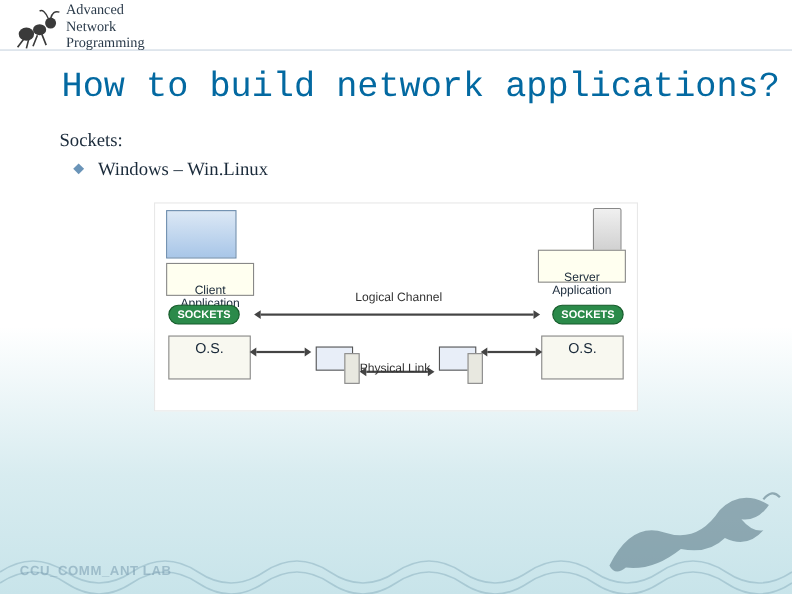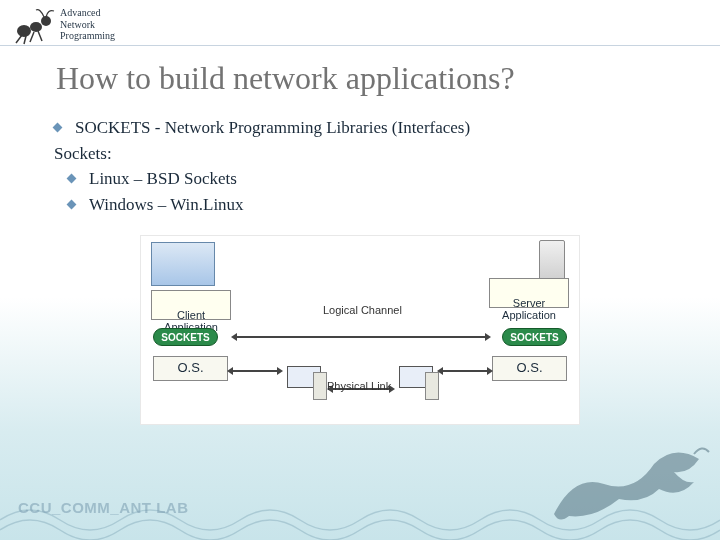--- a/index.html
+++ b/index.html
@@ -13,28 +13,28 @@
 
   
   .header {
     display: flex;
     align-items: center;
     padding: 4px 8px 0 8px;
     height: 46px;
     border-bottom: 1px solid #c8d4e0;
   }
   .ant-icon { width: 48px; height: 40px; margin-right: 4px; }
-  .header-text { font-family: Georgia, serif; font-size: 10px; line-height: 1.15; color: #2a3a4a; }
+  .header-text { font-family: Georgia, serif; font-size: 13px; line-height: 1.15; color: #2a3a4a; }
   .header-text .line { display: block; }
 
   
   .title {
-    font-family: Liberation Serif, serif;
+    font-family: Liberation Mono, monospace;
     font-size: 32px;
-    color: #737373;
+    color: #0369a1;
     padding: 14px 0 18px 56px;
     font-weight: 400;
   }
 
   
   .content {
     padding: 0 40px;
     font-family: Georgia, serif;
     font-size: 17px;
     color: #1a2a3a;
@@ -74,21 +74,21 @@
     width: 65px; height: 18px;
     background: #2b8a4a;
     color: #fff;
     border-radius: 10px;
     border: 1px solid #155a2a;
     line-height: 17px;
     font-weight: bold;
     font-size: 10px;
   }
   .os-box {
-    width: 75px; height: 25px;
+    width: 75px; height: 40px;
     background: #f8f8f0;
     border: 1px solid #888;
     line-height: 22px;
     font-size: 13px;
   }
   .browser-thumb {
     position: absolute; width: 64px; height: 44px;
     background: linear-gradient(#dce8f5,#a8c6e8);
     border: 1px solid #6688aa;
     top: 6px; left: 10px;
@@ -122,24 +122,24 @@
   }
   .arrow-h::before { left:-6px; top:-3px; border-right:6px solid #444; }
   .arrow-h::after  { right:-6px; top:-3px; border-left:6px solid #444; }
   .diag-label {
     position:absolute; font-family: Arial, sans-serif; font-size:11px; color:#333;
   }
 
   
   .footer-text {
     position: absolute;
-    left: 18px; bottom: 24px;
+    left: 18px; bottom: 14px;
     font-family: Arial Black, Arial, sans-serif;
     font-weight: 900;
-    font-size: 15px;
+    font-size: 12px;
     color: rgba(120,155,175,0.55);
     letter-spacing: 0.5px;
   }
   .dragon {
     position: absolute; right: 6px; bottom: 6px;
     width: 180px; height: 100px; opacity: 0.45;
   }
   .wave {
     position: absolute; left: 0; right: 0; bottom: 0; height: 60px;
     opacity: 0.25;
@@ -160,31 +160,23 @@
   <div class="header-text">
     <span class="line">Advanced</span>
     <span class="line">Network</span>
     <span class="line">Programming</span>
   </div>
 </div>
 
 <h1 class="title">How to build network applications?</h1>
 
 <div class="content">
-  <div class="bullet-row">
-    <span class="diamond"></span>
-    <span>SOCKETS - Network Programming Libraries (Interfaces)</span>
-  </div>
   <div class="plain-row">Sockets:</div>
   <div class="bullet-row sub-bullet">
     <span class="diamond"></span>
-    <span>Linux – BSD Sockets</span>
-  </div>
-  <div class="bullet-row sub-bullet">
-    <span class="diamond"></span>
     <span>Windows – Win.Linux</span>
   </div>
 </div>
 
 <div class="diagram">
   <div class="browser-thumb"></div>
   <div class="server-thumb"></div>
 
   <div class="diag-box app-box" style="top:54px; left:10px">
     <span style="white-space:pre-line">Client
@@ -195,21 +187,21 @@
 Application</span>
   </div>
 
   <div class="diag-box sock-box" style="top:92px; left:12px">SOCKETS</div>
   <div class="diag-box sock-box" style="top:92px; right:12px">SOCKETS</div>
 
   <div class="diag-box os-box" style="top:120px; left:12px">O.S.</div>
   <div class="diag-box os-box" style="top:120px; right:12px">O.S.</div>
 
   <div class="arrow-h" style="top:100px; left:96px; width:248px"></div>
-  <div class="diag-label" style="top:68px; left:182px">Logical Channel</div>
+  <div class="diag-label" style="top:80px; left:182px">Logical Channel</div>
 
   <div class="pc1">
       <div class="monitor"></div>
       <div class="tower"></div>
     </div>
   <div class="pc2">
       <div class="monitor"></div>
       <div class="tower"></div>
     </div>
 

